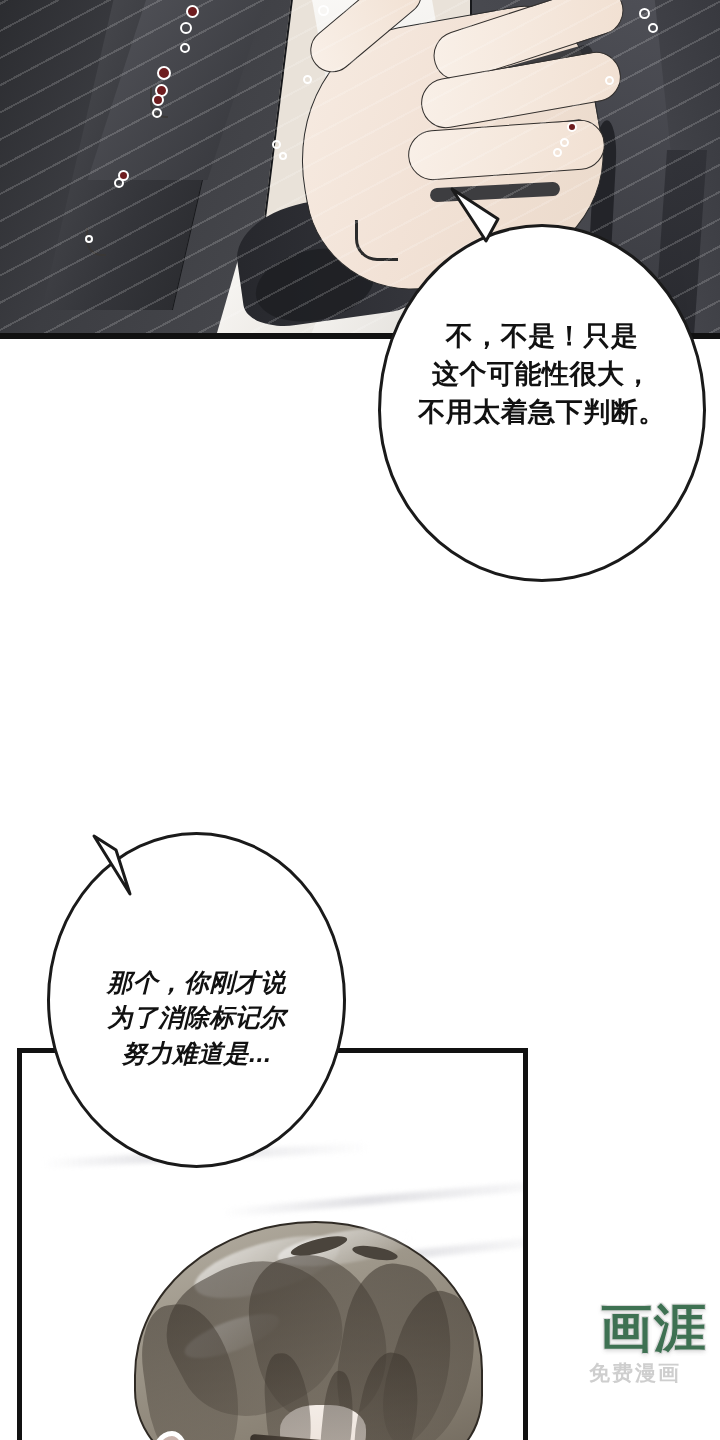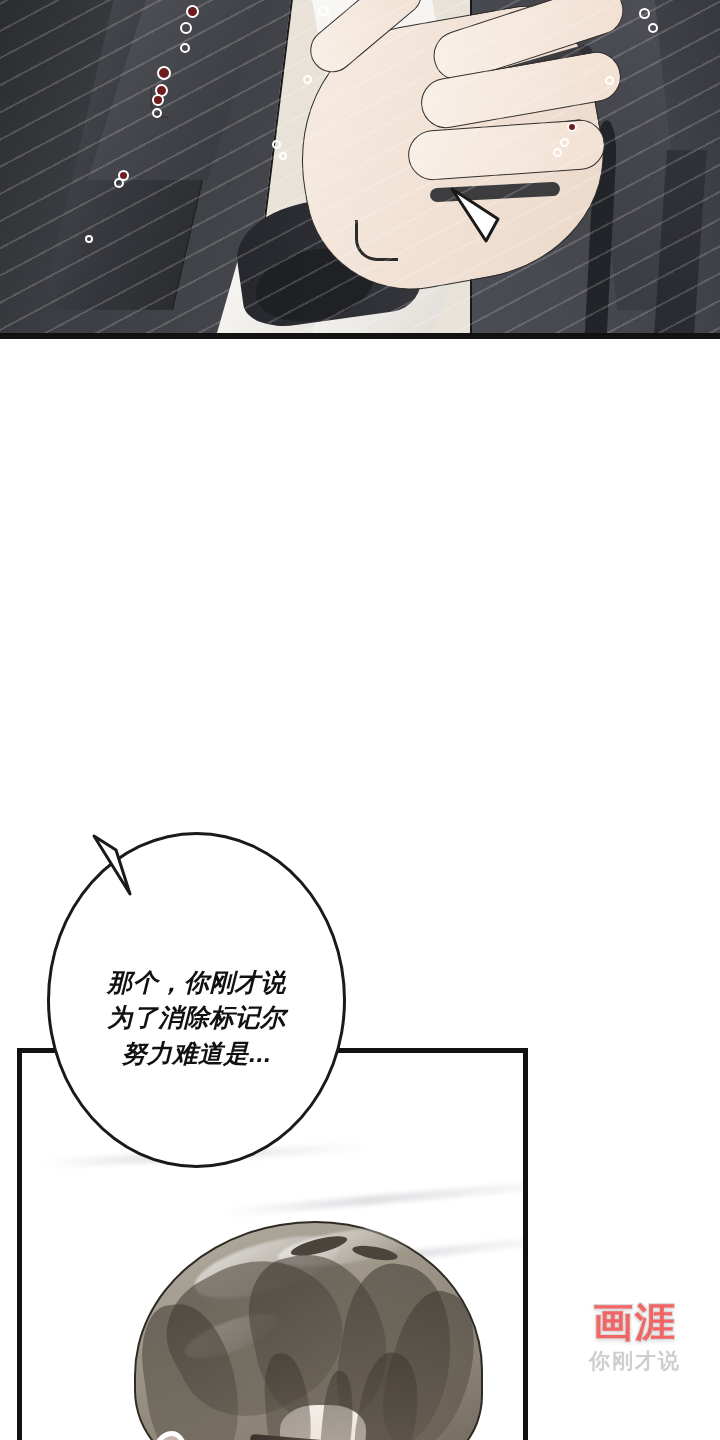--- a/index.html
+++ b/index.html
@@ -356,32 +356,33 @@
   .watermark {
     position: absolute;
     left: 562px; top: 1302px;
     width: 146px;
     text-align: center;
     z-index: 9;
     pointer-events: none;
     opacity: .82;
   }
   .wm-main {
-    font-size: 40px;
+    font-size: 52px;
     font-weight: 700;
-    color: #ef4444;
+    color: #14532d;
     letter-spacing: 2px;
     text-shadow:
       0 0 1px #c9c9c9,
       1px 1px 0 #d4d4d4,
       -1px -1px 0 #d4d4d4,
       1px -1px 0 #d4d4d4,
       -1px 1px 0 #d4d4d4,
       0 2px 4px rgba(150,150,150,.5);
     line-height: 1;
+    text-align: right;
   }
   .wm-sub {
     margin-top: 8px;
     font-size: 21px;
     font-weight: 700;
     color: #c4c4c4;
     letter-spacing: 2px;
     line-height: 1;
   }
 </style>
@@ -444,20 +445,25 @@
     <div class="dot" style="left:605px;top:76px;width:9px;height:9px;"></div>
     <div class="dot red" style="left:567px;top:122px;width:10px;height:10px;"></div>
     <div class="dot" style="left:560px;top:138px;width:9px;height:9px;"></div>
     <div class="dot" style="left:553px;top:148px;width:9px;height:9px;"></div>
   </div>
   <div class="panel-top-border"></div>
 
   <svg class="bubble-tail" style="left:440px; top:185px; width:80px; height:70px;" viewBox="0 0 80 70">
     <polygon points="12,4 46,56 58,34" fill="#ffffff" stroke="#1a1a1a" stroke-width="3" stroke-linejoin="round"></polygon>
   </svg>
+  <div class="bubble" id="bubble-1">
+    <div class="bubble-text">不，不是！只是
+这个可能性很大，
+不用太着急下判断。</div>
+  </div>
 
   <div class="bubble" id="bubble-2">
     <div class="bubble-text">那个，你刚才说
 为了消除标记尔
 努力难道是...</div>
   </div>
   <svg class="bubble-tail" style="left:78px; top:828px; width:80px; height:80px;" viewBox="0 0 80 80">
     <polygon points="16,8 52,66 38,22" fill="#ffffff" stroke="#1a1a1a" stroke-width="3" stroke-linejoin="round"></polygon>
   </svg>
 
@@ -486,16 +492,16 @@
     <div class="hair-strand" style="left:244px; top:300px; width:44px; height:120px; transform:rotate(-4deg);"></div>
     <div class="hair-strand" style="left:300px; top:318px; width:30px; height:110px; transform:rotate(6deg);"></div>
     <div class="hair-strand" style="left:336px; top:300px; width:58px; height:130px; transform:rotate(12deg);"></div>
 
     <div class="ear"></div>
     <div class="glasses-arm"></div>
   </div>
 
   <div class="watermark">
     <div class="wm-main">画涯</div>
-    <div class="wm-sub">你刚才说</div>
+    <div class="wm-sub">免费漫画</div>
   </div>
 
 </div>
 
 </body></html>

